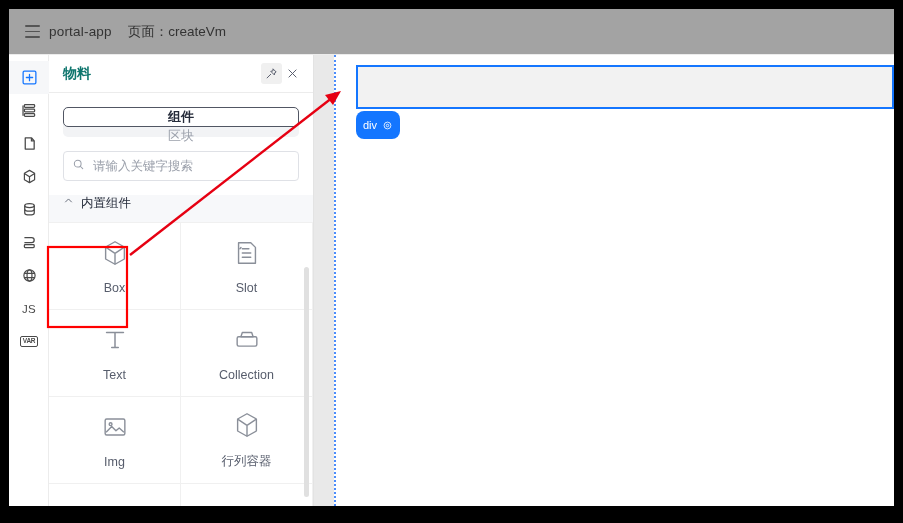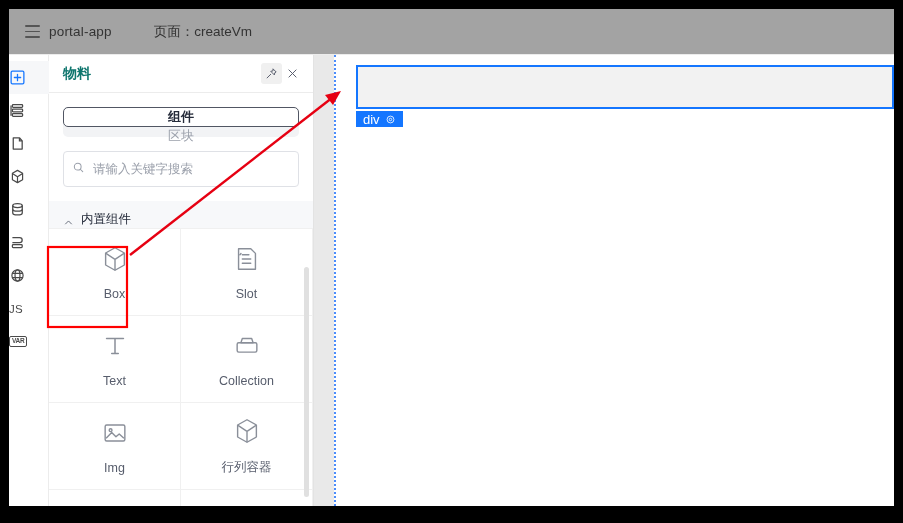--- a/index.html
+++ b/index.html
@@ -30,21 +30,21 @@
   #hamburger {
     width: 15px; height: 13px;
     display: flex; flex-direction: column; justify-content: space-between;
     margin-right: 9px;
   }
   #hamburger span { display: block; height: 1.6px; background: #555; border-radius: 1px; }
   .app-name {
     font-size: 13.5px; color: #333; letter-spacing: .2px;
   }
   .page-label {
-    font-size: 13.5px; color: #333; margin-left: 42px;
+    font-size: 13.5px; color: #333; margin-left: 16px;
   }
   .page-value { font-size: 13.5px; color: #333; }
 
   
   #body {
     position: absolute; left: 0; top: 45px;
     width: 100%; height: 452px;
     display: flex;
     border-top: 1px solid #ececec;
     box-sizing: border-box;
@@ -53,21 +53,21 @@
   
   #rail {
     width: 40px; flex: 0 0 40px;
     background: #fff;
     border-right: 1px solid #ececec;
     padding-top: 6px;
     box-sizing: border-box;
   }
   .rail-item {
     width: 40px; height: 33px;
-    display: flex; align-items: center; 
+    display: flex; align-items: center; justify-content: center;
     color: #4a4a4a;
     position: relative;
   }
   .rail-item.active { background: #f6f7f9; }
   .rail-item.active svg { color: #1476ff; }
   .rail-item svg { display:block; }
   .rail-text {
     font-size: 11.5px; color: #4a4a4a; letter-spacing: .2px;
   }
   .rail-var {
@@ -121,21 +121,21 @@
   }
   .tab.active {
     background: #fff;
     color: #252b3a;
     font-weight: bold;
     border: 1.3px solid #515663;
   }
 
   #search {
     margin: 14px 14px 0 14px;
-    height: 36px;
+    height: 30px;
     border: 1px solid #dfe1e6;
     border-radius: 4px;
     display: flex; align-items: center;
     padding: 8px 8px;
     box-sizing: border-box;
   }
   #search svg { color: #9ba0ab; flex: 0 0 auto; }
   #search-input {
     border: 0; outline: 0;
     font-size: 12.5px; color: #9ba0ab;
@@ -143,21 +143,21 @@
     width: 100%;
     background: transparent;
     font-family: inherit;
   }
   #search-input::placeholder { color: #9ba0ab; }
 
   #group-head {
     margin-top: 14px;
     height: 27px;
     background: #f7f8fa;
-    display: flex; align-items: flex-end;
+    display: flex; align-items: flex-start;
     padding-left: 14px;
     font-size: 12.5px; color: #252b3a;
     box-sizing: border-box;
   }
   #group-head .chev { margin-right: 7px; color: #575d6c; display: flex; }
 
   #grid {
     display: grid;
     grid-template-columns: repeat(2, 1fr);
     border-top: 1px solid #f0f0f0;
@@ -201,27 +201,28 @@
     position: absolute;
     left: 20px; top: 10px; right: 0;
     height: 44px;
     background: #f2f2f2;
     border: 2px solid #1476ff;
     box-sizing: border-box;
   }
   #node-badge {
     position: absolute;
     left: 20px; top: 56px;
-    height: 16px;
+    height: 28px;
     background: #1476ff;
     color: #fff;
     display: flex; align-items: center;
     padding: 0 7px;
-    font-size: 13px;
-    box-sizing: border-box;
+    font-size: 11px;
+    box-sizing: border-box;
+    border-radius: 8px;
   }
   #node-badge .gear { margin-left: 5px; display: flex; }
 
   
   #anno { position: absolute; left: 0; top: 0; width: 885px; height: 497px; pointer-events: none; }
 
   #watermark {
     position: absolute;
     right: 14px; bottom: 5px;
     font-size: 13.5px;

